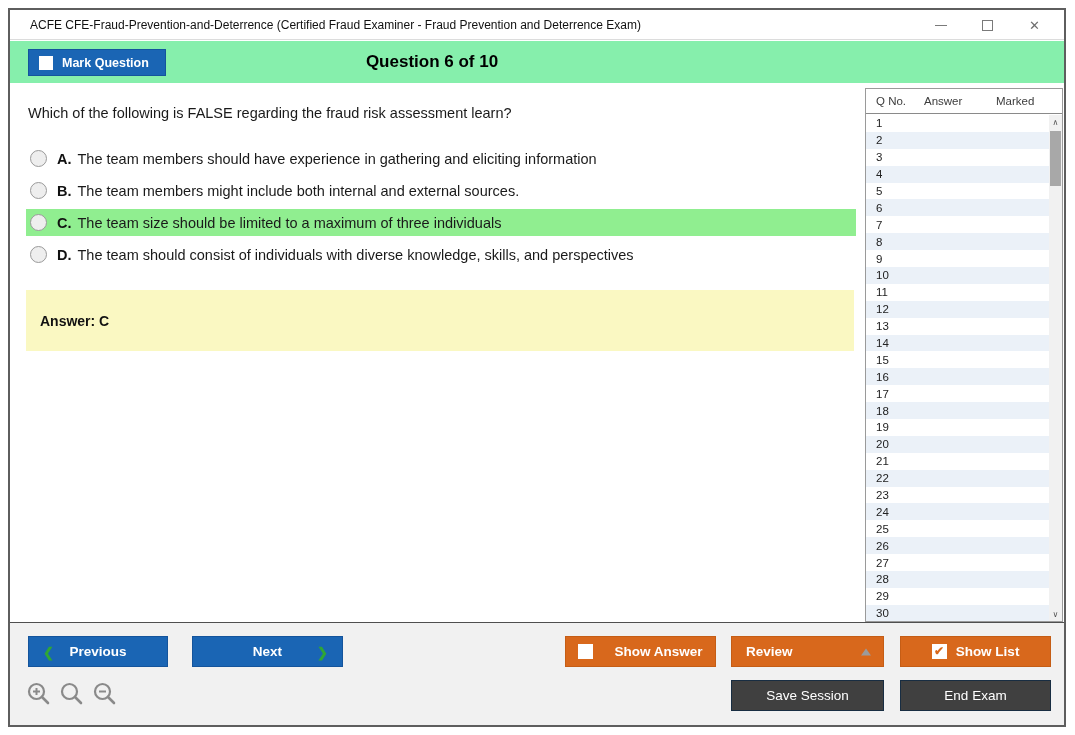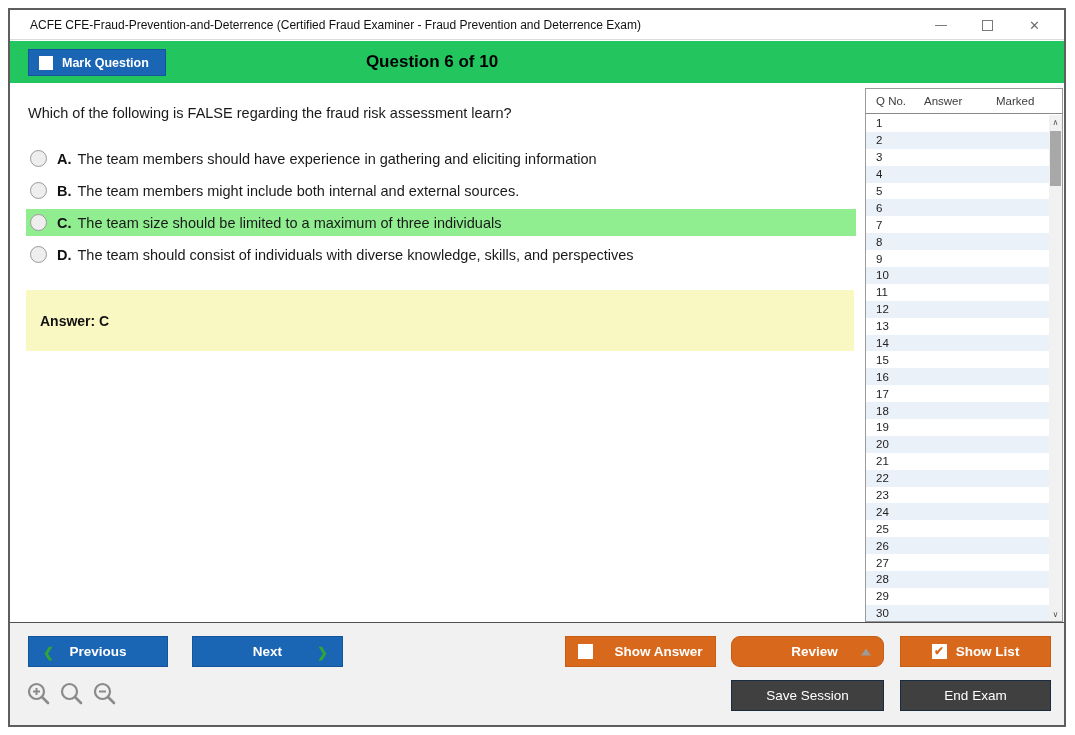--- a/index.html
+++ b/index.html
@@ -13,21 +13,21 @@
   .titlebar { position: absolute; left: 0; top: 0; right: 0; height: 30px;
     background: #ffffff; border-bottom: 1px solid #dcdcdc; display: flex; align-items: center; }
   .title-text { padding-left: 20px; font-size: 12px; color: #111; white-space: nowrap; }
   .win-controls { position: absolute; right: 6px; top: 0; height: 30px; display: flex; }
   .win-btn { width: 47px; height: 30px; display: flex; align-items: center; justify-content: center;
     color: #6e6e6e; font-size: 13px; cursor: default; }
   .max-box { width: 11px; height: 11px; border: 1px solid #7a7a7a; display: inline-block; }
   .min-line { width: 12px; height: 0; border-top: 1px solid #7a7a7a; display: inline-block; }
 
   
-  .toolbar { position: absolute; left: 0; top: 31px; right: 0; height: 42px; background: #22c55e; }
+  .toolbar { position: absolute; left: 0; top: 31px; right: 0; height: 42px; background: #86efac; }
   .btn-mark { position: absolute; left: 18px; top: 8px; height: 27px; min-width: 138px;
     background: #1A65B4; border: 1px solid #14549c; color: #fff; display: flex; align-items: center;
     padding: 0 14px 0 10px; gap: 9px; cursor: pointer; }
   .btn-mark .cb { width: 14px; height: 14px; background: #fff; flex: 0 0 auto; }
   .btn-mark .lbl { font-size: 12.5px; font-weight: bold; white-space: nowrap; }
   .q-counter { position: absolute; left: 0; right: 210px; top: 0; height: 42px;
     display: flex; align-items: center; justify-content: center;
     font-size: 17px; font-weight: bold; color: #000; }
 
   
@@ -74,21 +74,21 @@
   .orange { background: #D8681C; border: 1px solid #c55d15; }
   .navy { background: #404040; border: 1px solid #182d42; }
   .fbtn .txt { font-size: 13.5px; font-weight: bold; }
   .navy .txt { font-weight: normal; font-size: 13.5px; }
   .chev { color: #2FA636; font-size: 13px; font-weight: bold; position: absolute; top: 50%;
     transform: translateY(-50%); }
   .chev-left { left: 14px; } .chev-right { right: 14px; }
   .btn-previous { left: 18px; top: 13px; width: 140px; }
   .btn-next { left: 182px; top: 13px; width: 151px; }
   .btn-show-answer { left: 555px; top: 13px; width: 151px; gap: 21px; }
-  .btn-review { left: 721px; top: 13px; width: 153px; justify-content: center; padding-left: 14px; border-radius: 9px; }
+  .btn-review { left: 721px; top: 13px; width: 153px; justify-content: flex-start; padding-left: 14px; }
   .btn-show-list { left: 890px; top: 13px; width: 151px; gap: 9px; }
   .btn-save-session { left: 721px; top: 57px; width: 153px; }
   .btn-end-exam { left: 890px; top: 57px; width: 151px; }
   .cb-white { width: 15px; height: 15px; background: #fff; flex: 0 0 auto; position: relative; }
   .cb-white .tick { position: absolute; left: 0; top: -1px; width: 15px; height: 15px;
     color: #D8681C; font-size: 12px; font-weight: bold; display: none; align-items: center;
     justify-content: center; }
   .cb-white.checked .tick { display: flex; }
   .dd-arrow { position: absolute; right: 12px; top: 50%; transform: translateY(-50%);
     width: 0; height: 0; border-left: 5px solid transparent; border-right: 5px solid transparent;

